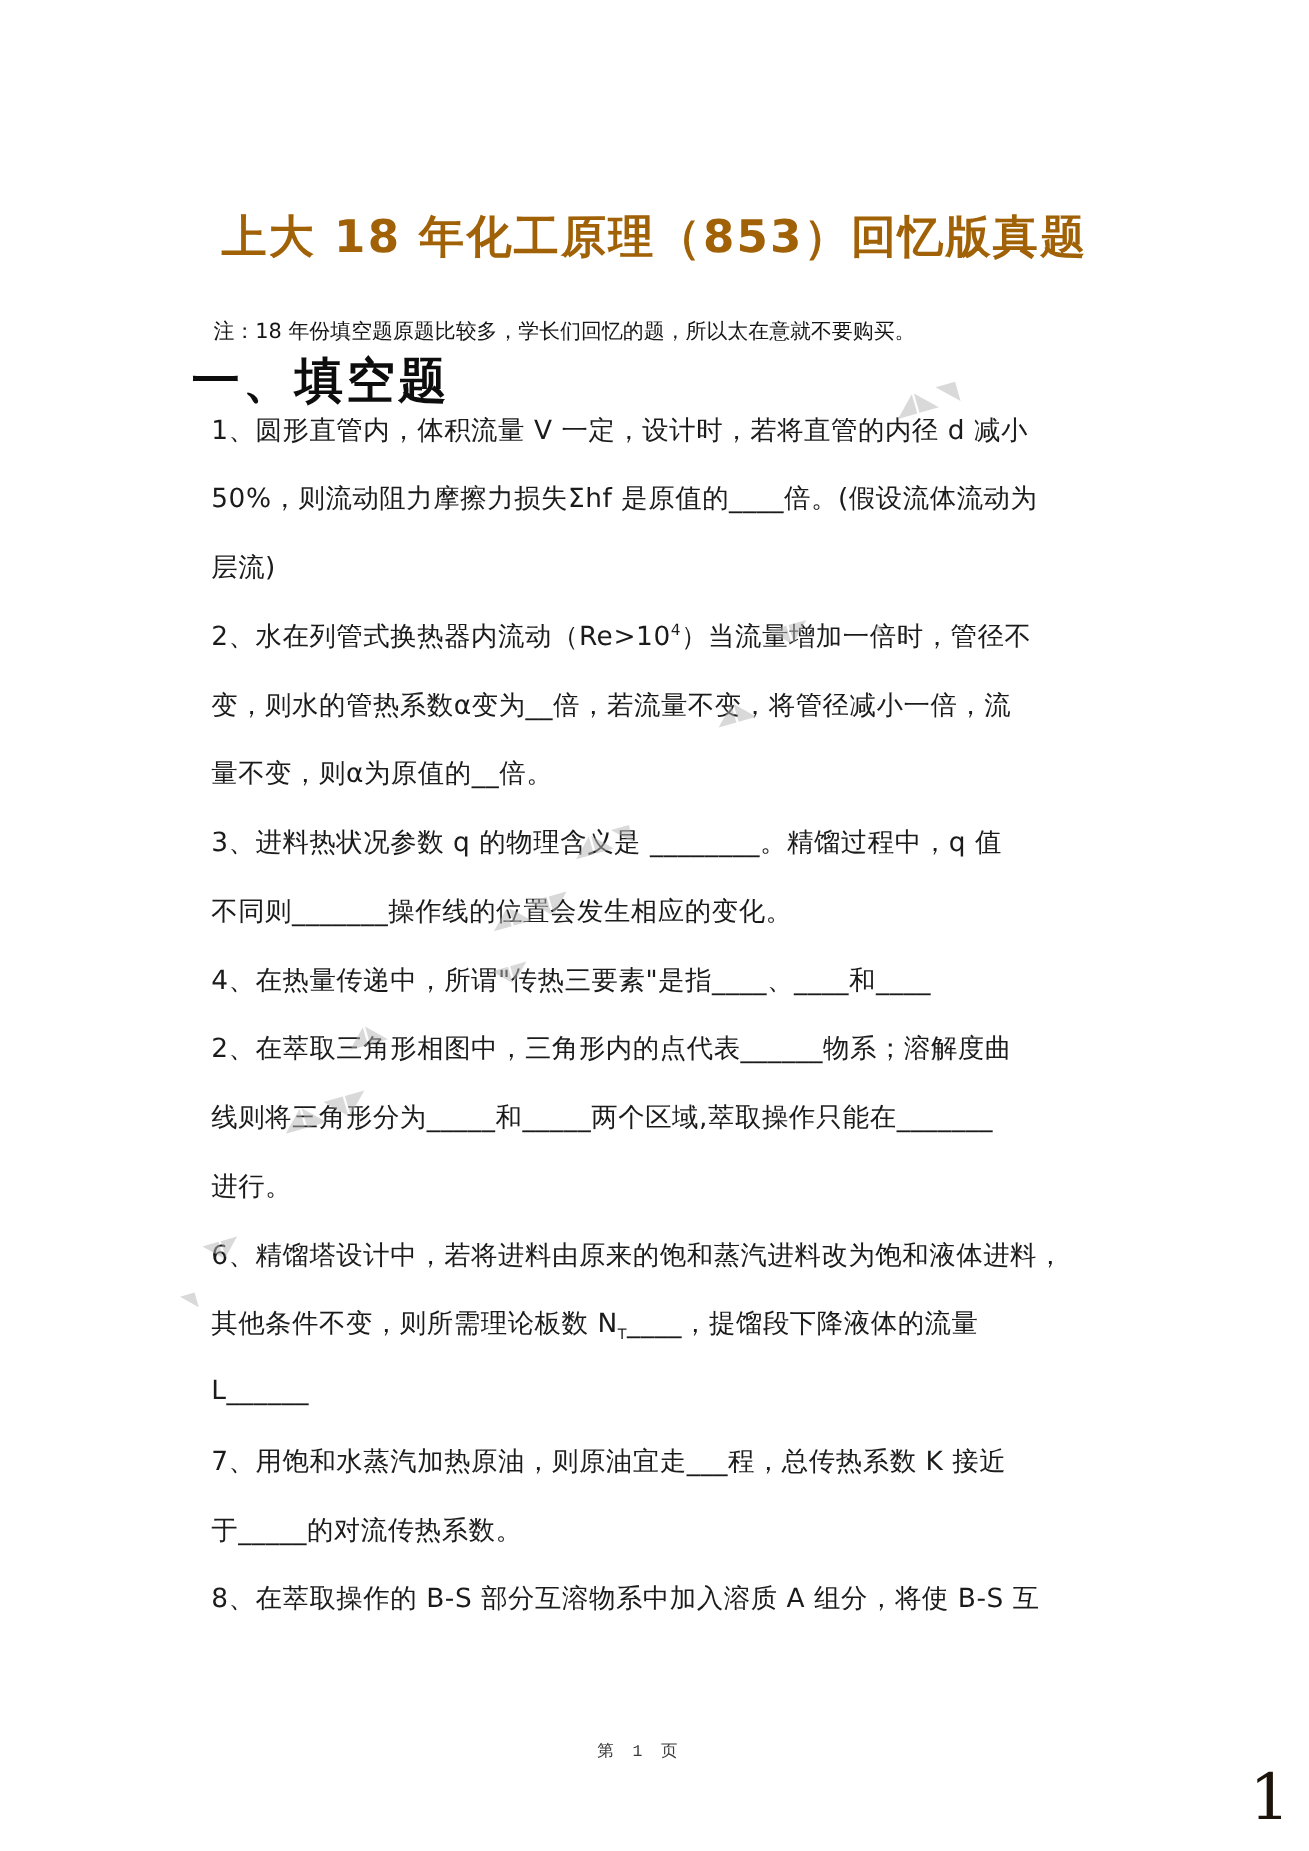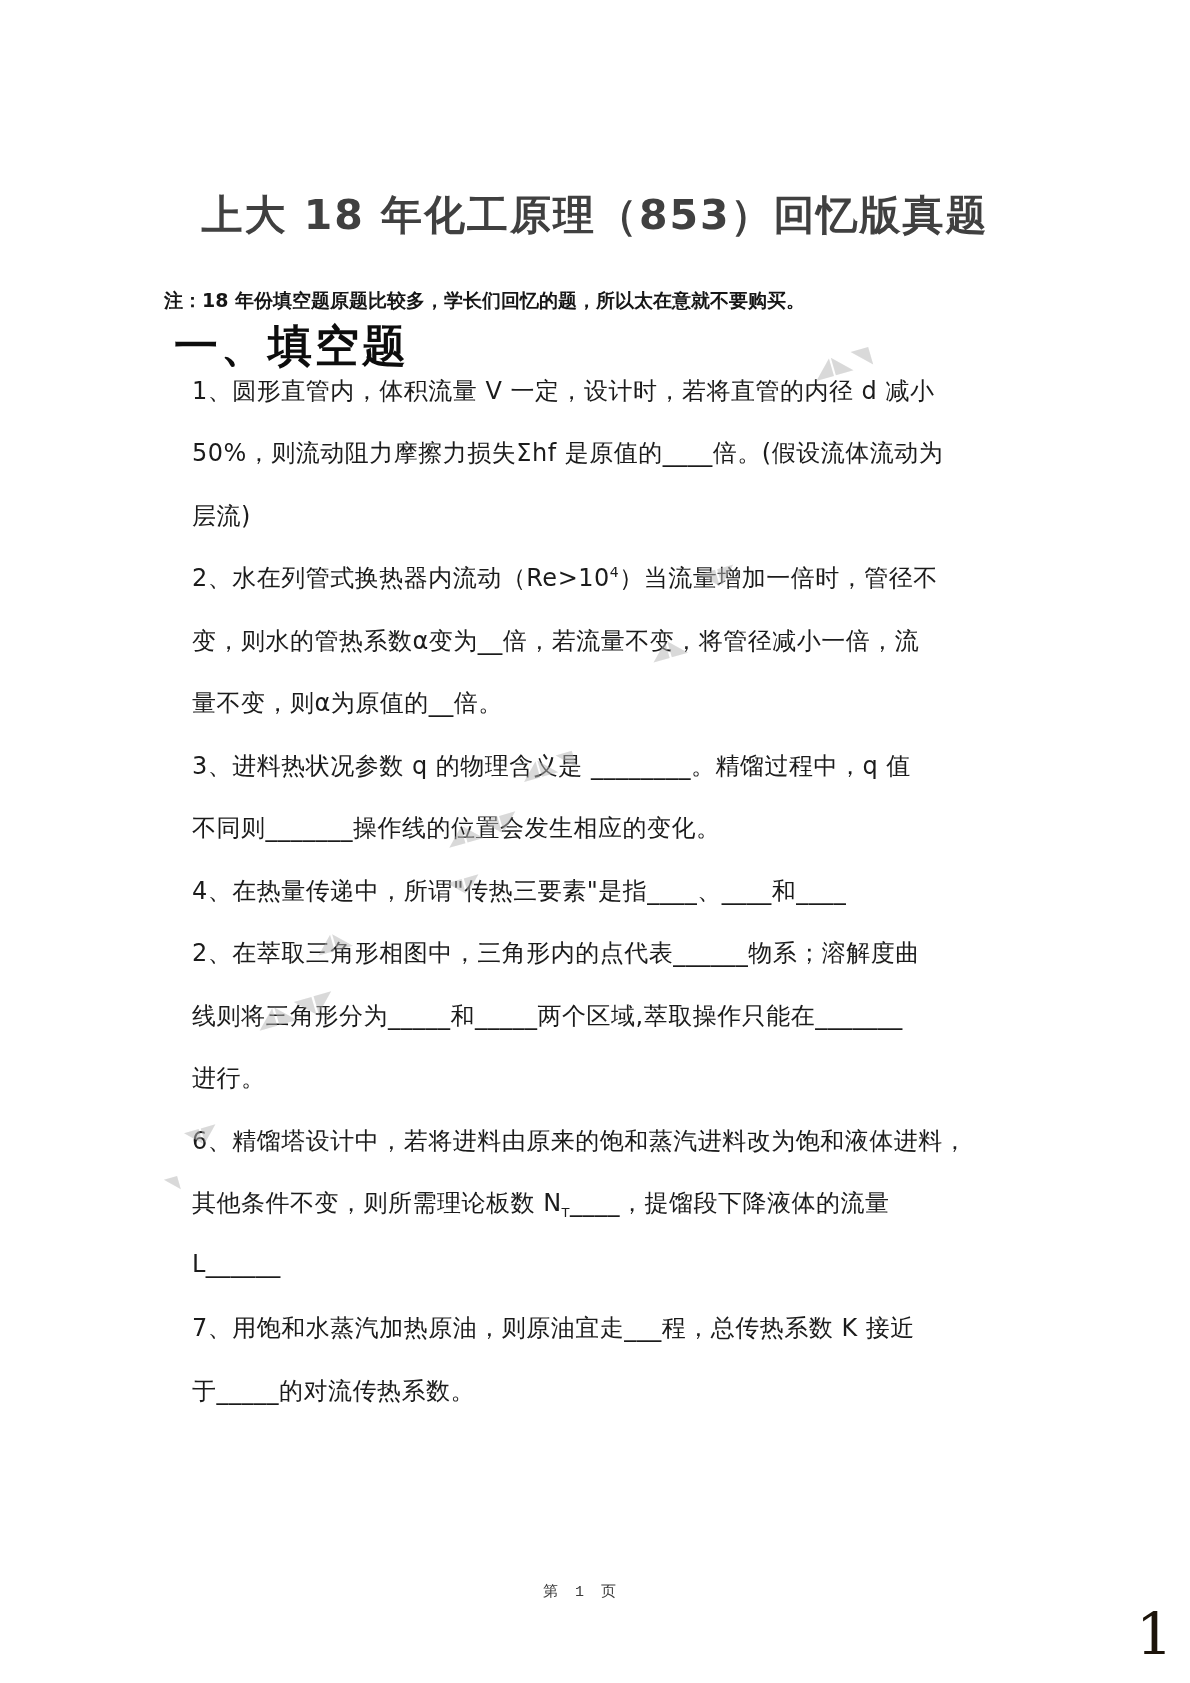--- a/index.html
+++ b/index.html
@@ -10,26 +10,26 @@
     background:#ffffff;
     font-family:"DejaVu Sans","Liberation Sans",sans-serif;
     color:#1b1b1b;
     overflow:hidden;
   }
   .doc-title{
     position:absolute;top:188px;left:0;width:100%;
     text-align:center;
     font-size:41px;font-weight:bold;
     letter-spacing:2px;
-    color:#404040;
+    color:#a16207;
     white-space:pre;
   }
   .doc-note{
-    position:absolute;top:288px;left:164px;
-    font-size:19px;font-weight:bold;color:#161616;
+    position:absolute;top:288px;left:194px;
+    font-size:19px;font-weight:normal;color:#161616;
     white-space:pre;
   }
   .sec-heading{
     position:absolute;top:317px;left:174px;
     font-size:44px;font-weight:900;color:#0d0d0d;
     letter-spacing:3px;
     white-space:pre;
   }
   .bline{
     position:absolute;left:180px;
@@ -89,20 +89,21 @@
   <div class="bline" style="top:1000px">线则将三角形分为_____和_____两个区域,萃取操作只能在_______</div>
   <div class="bline" style="top:1062px">进行。</div>
 
   <div class="bline" style="top:1125px">6、精馏塔设计中，若将进料由原来的饱和蒸汽进料改为饱和液体进料，</div>
   <div class="bline" style="top:1187px"><span>其他条件不变，则所需理论板数 N</span><span class="sub">T</span><span>____，提馏段下降液体的流量</span></div>
   <div class="bline" style="top:1250px">L______</div>
 
   <div class="bline" style="top:1312px">7、用饱和水蒸汽加热原油，则原油宜走___程，总传热系数 K 接近</div>
   <div class="bline" style="top:1375px">于_____的对流传热系数。</div>
 
+  <div class="bline" style="top:1437px">8、在萃取操作的 B-S 部分互溶物系中加入溶质 A 组分，将使 B-S 互</div>
 
   <span class="wm" style="top:348px;left:812px;font-size:24px">◢◣◥</span>
   <span class="wm" style="top:563px;left:700px;font-size:22px">◥◤</span>
   <span class="wm" style="top:566px;left:795px;font-size:10px">◆</span>
   <span class="wm" style="top:635px;left:650px;font-size:22px">◢◣</span>
   <span class="wm" style="top:752px;left:520px;font-size:22px">◢◣◥</span>
   <span class="wm" style="top:815px;left:445px;font-size:22px">◢◣◥◤</span>
   <span class="wm" style="top:872px;left:448px;font-size:20px">◥◤</span>
   <span class="wm" style="top:882px;left:605px;font-size:9px">◆</span>
   <span class="wm" style="top:928px;left:315px;font-size:22px">◢◣</span>

